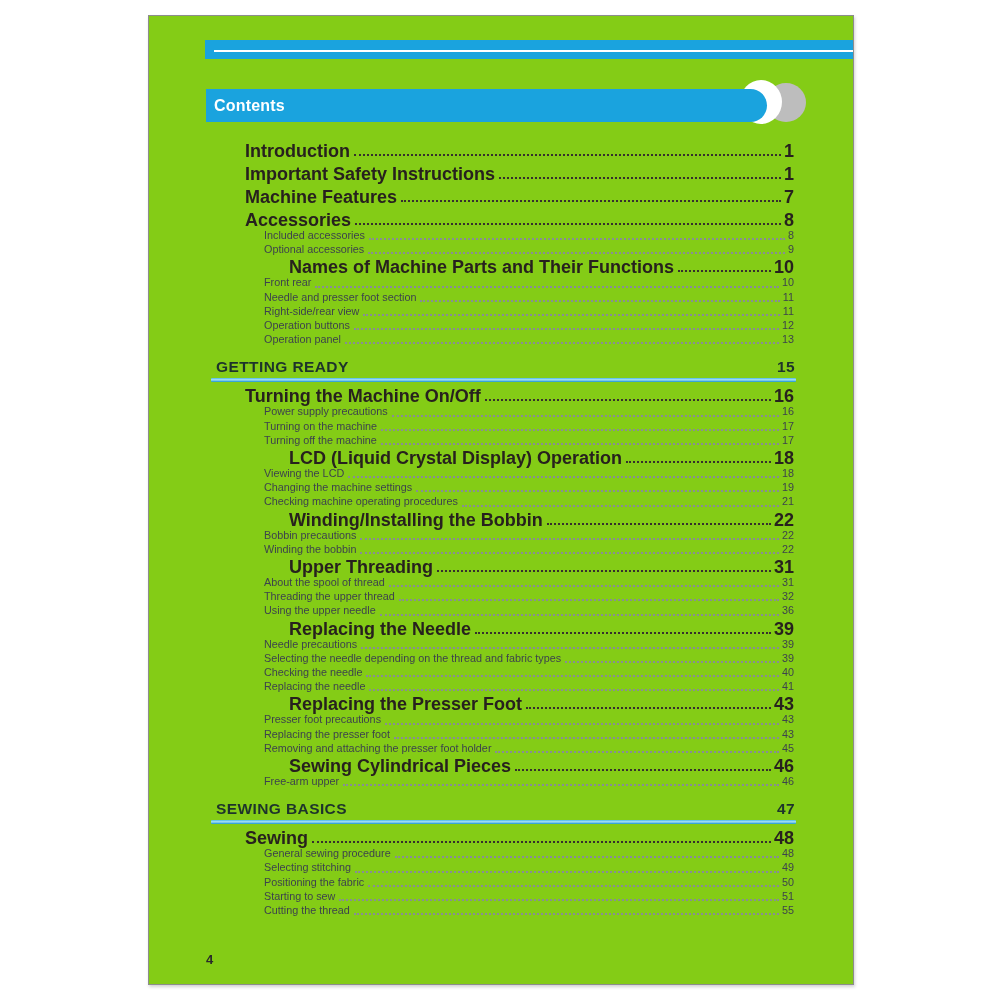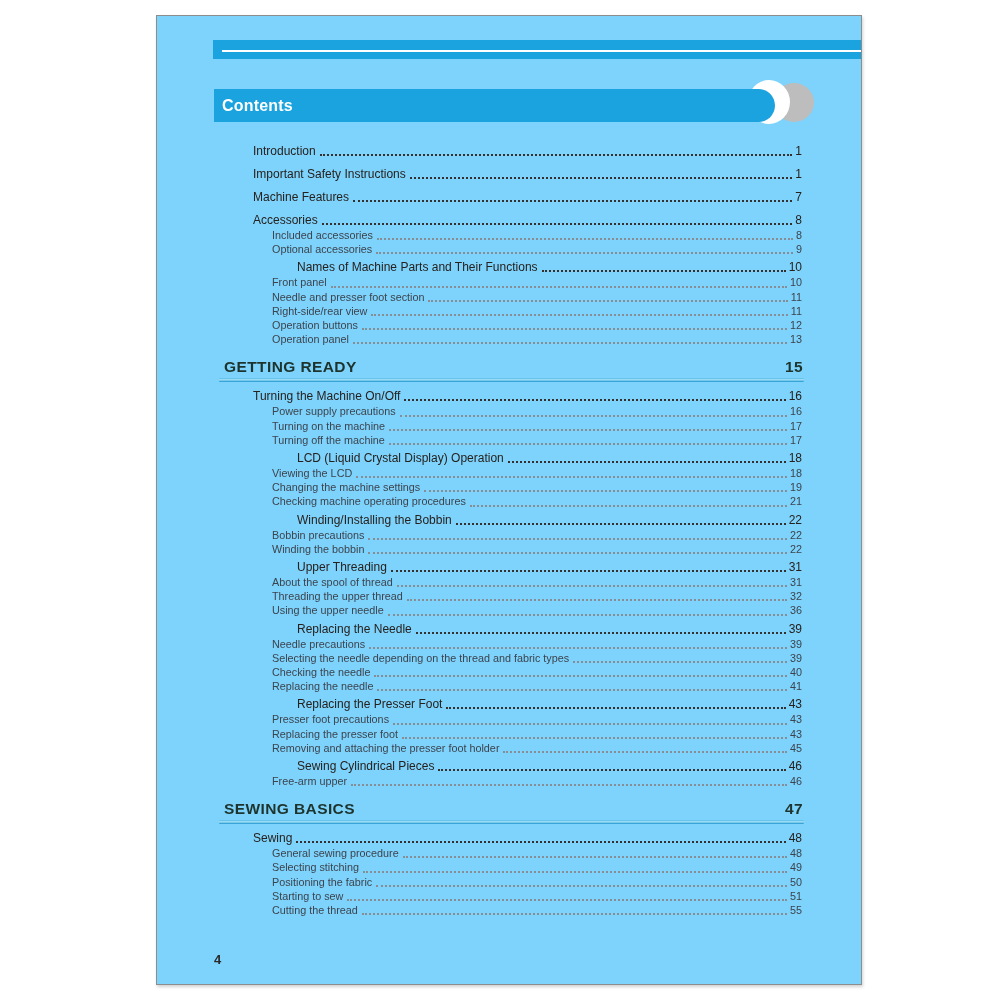--- a/index.html
+++ b/index.html
@@ -3,24 +3,23 @@
 <meta charset="utf-8">
 <style>
   html,body{margin:0;padding:0;}
   body{
     width:1000px;height:1000px;background:#ffffff;position:relative;
     font-family:"Liberation Sans","DejaVu Sans",sans-serif;
     -webkit-font-smoothing:antialiased;
   }
   .page{
     position:absolute;left:148px;top:15px;width:704px;height:968px;
-    background:#7dd3fc;border:1px solid #8d8d8d;
+    background:#84cc16;border:1px solid #8d8d8d;
     box-shadow:1px 2px 3px rgba(0,0,0,.18);
     overflow:hidden;
-    margin-left:8px;
   }
   
   .top-bar{
     position:absolute;left:56px;right:0;top:24px;height:19px;
     background:var(--accent,#1aa3de);
   }
   .top-bar-line{
     position:absolute;left:9px;right:0;top:10px;height:2px;background:#ffffff;
   }
   
@@ -42,21 +41,21 @@
   }
   
   .toc{
     position:absolute;left:96px;top:120px;width:549px;
   }
   .row{display:flex;align-items:flex-end;}
   .row .lbl{white-space:nowrap;}
   .row .leader{flex:1;margin:0 3px 3px 4px;}
   .row .pg{white-space:nowrap;}
   .l1{
-    margin-top:7px;font-weight:normal;font-size:12px;line-height:16px;
+    margin-top:7px;font-weight:bold;font-size:18px;line-height:16px;
     color:var(--text-dark,#27211e);
   }
   .l1 .leader{border-bottom:2px dotted #35302d;}
   .l2{
     margin-left:19px;font-size:10.8px;line-height:14.2px;
     color:var(--text-sub,#3d434d);
   }
   .l2 .leader{border-bottom:2px dotted #878d95;margin-bottom:2px;}
   .l2 + .l1{margin-top:3px;padding-left:44px;}
   .part{margin:11px 0 4px -34px;width:585px;}
@@ -120,21 +119,21 @@
         <span class="lbl">Optional accessories</span>
         <span class="leader"></span>
         <span class="pg">9</span>
       </div>
       <div class="row l1">
         <span class="lbl">Names of Machine Parts and Their Functions</span>
         <span class="leader"></span>
         <span class="pg">10</span>
       </div>
       <div class="row l2">
-        <span class="lbl">Front panel</span>
+        <span class="lbl">Front rear</span>
         <span class="leader"></span>
         <span class="pg">10</span>
       </div>
       <div class="row l2">
         <span class="lbl">Needle and presser foot section</span>
         <span class="leader"></span>
         <span class="pg">11</span>
       </div>
       <div class="row l2">
         <span class="lbl">Right-side/rear view</span>

